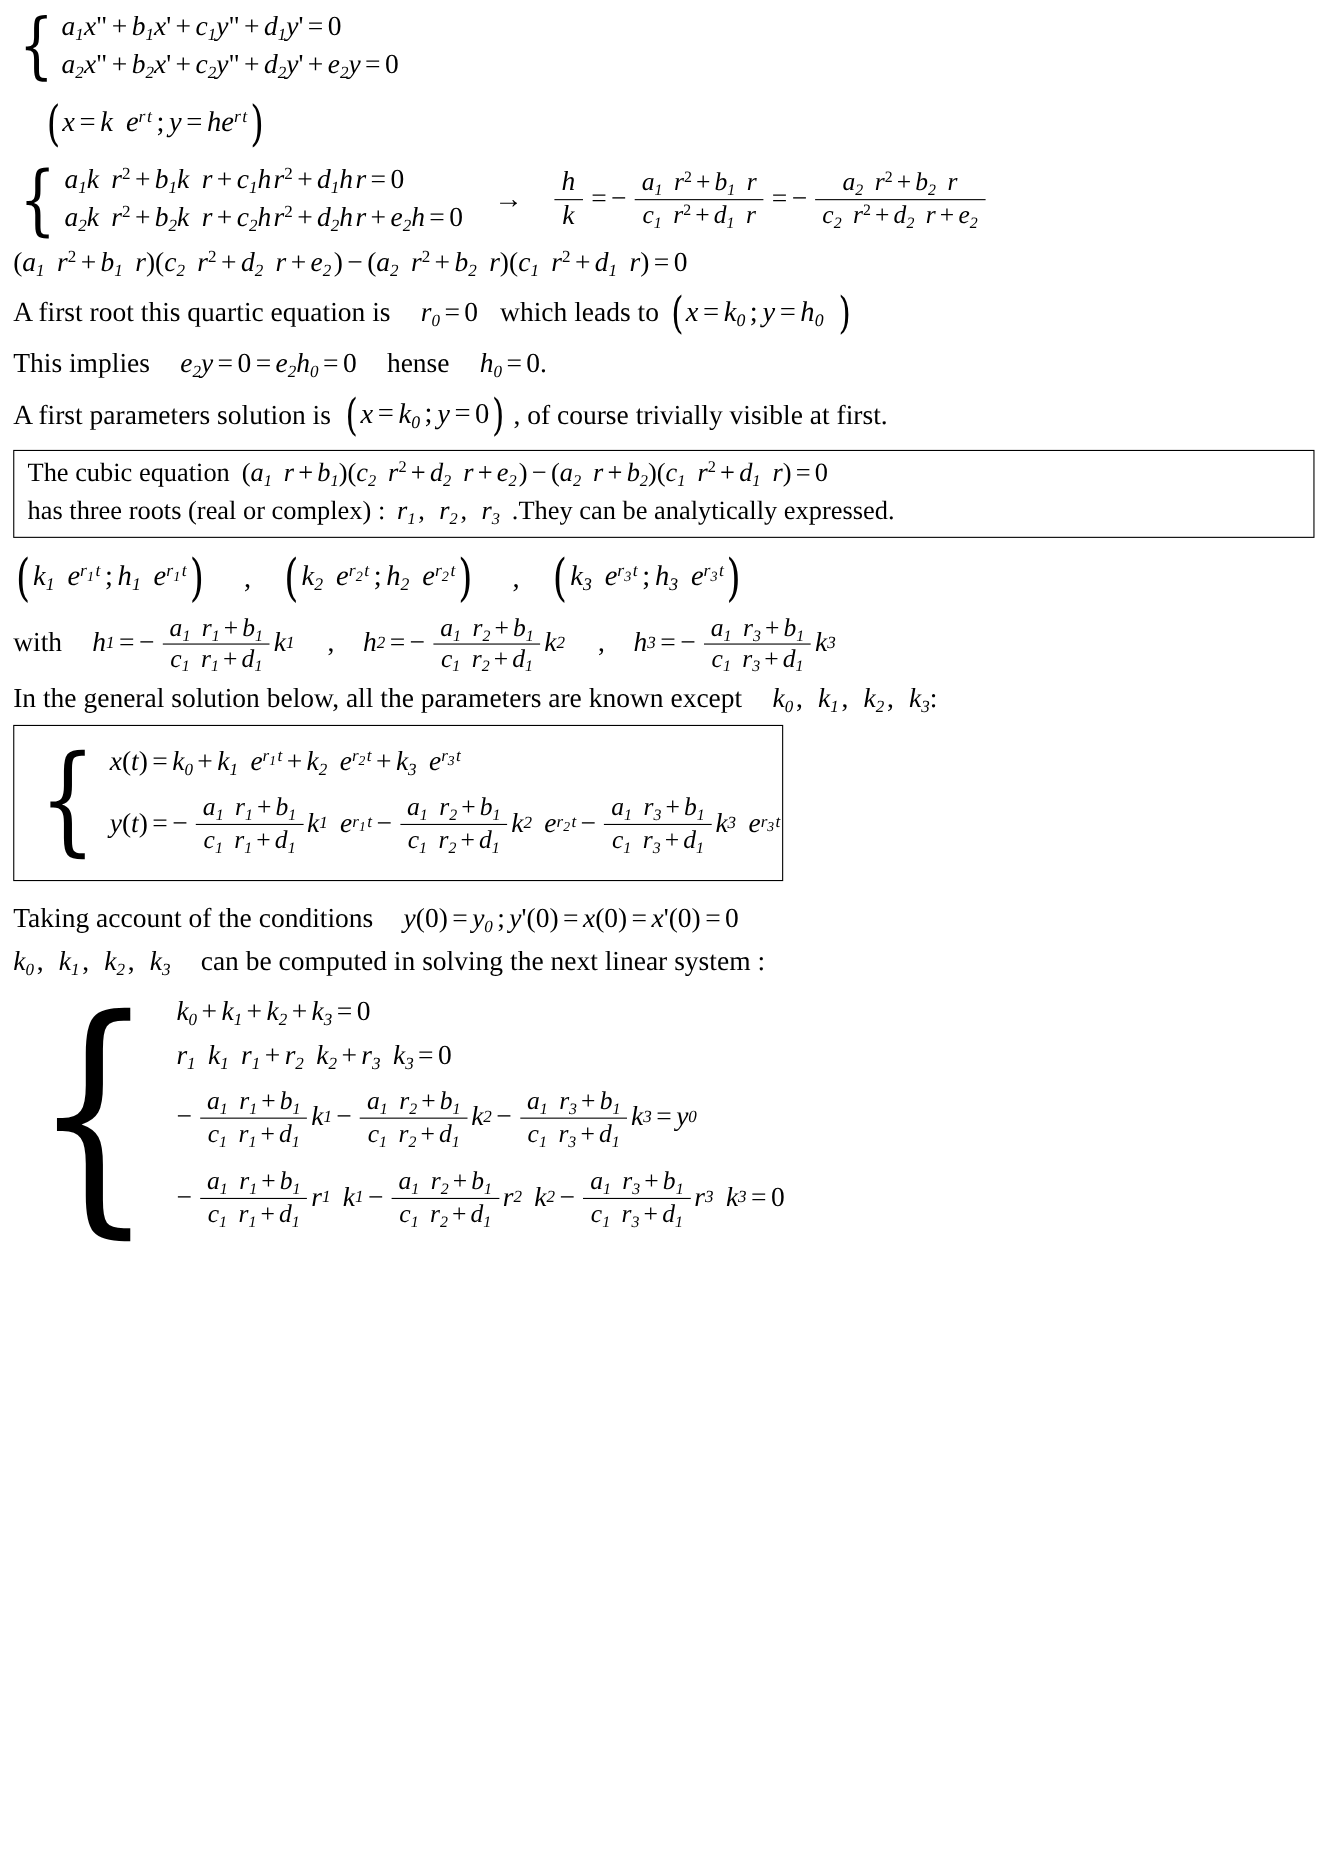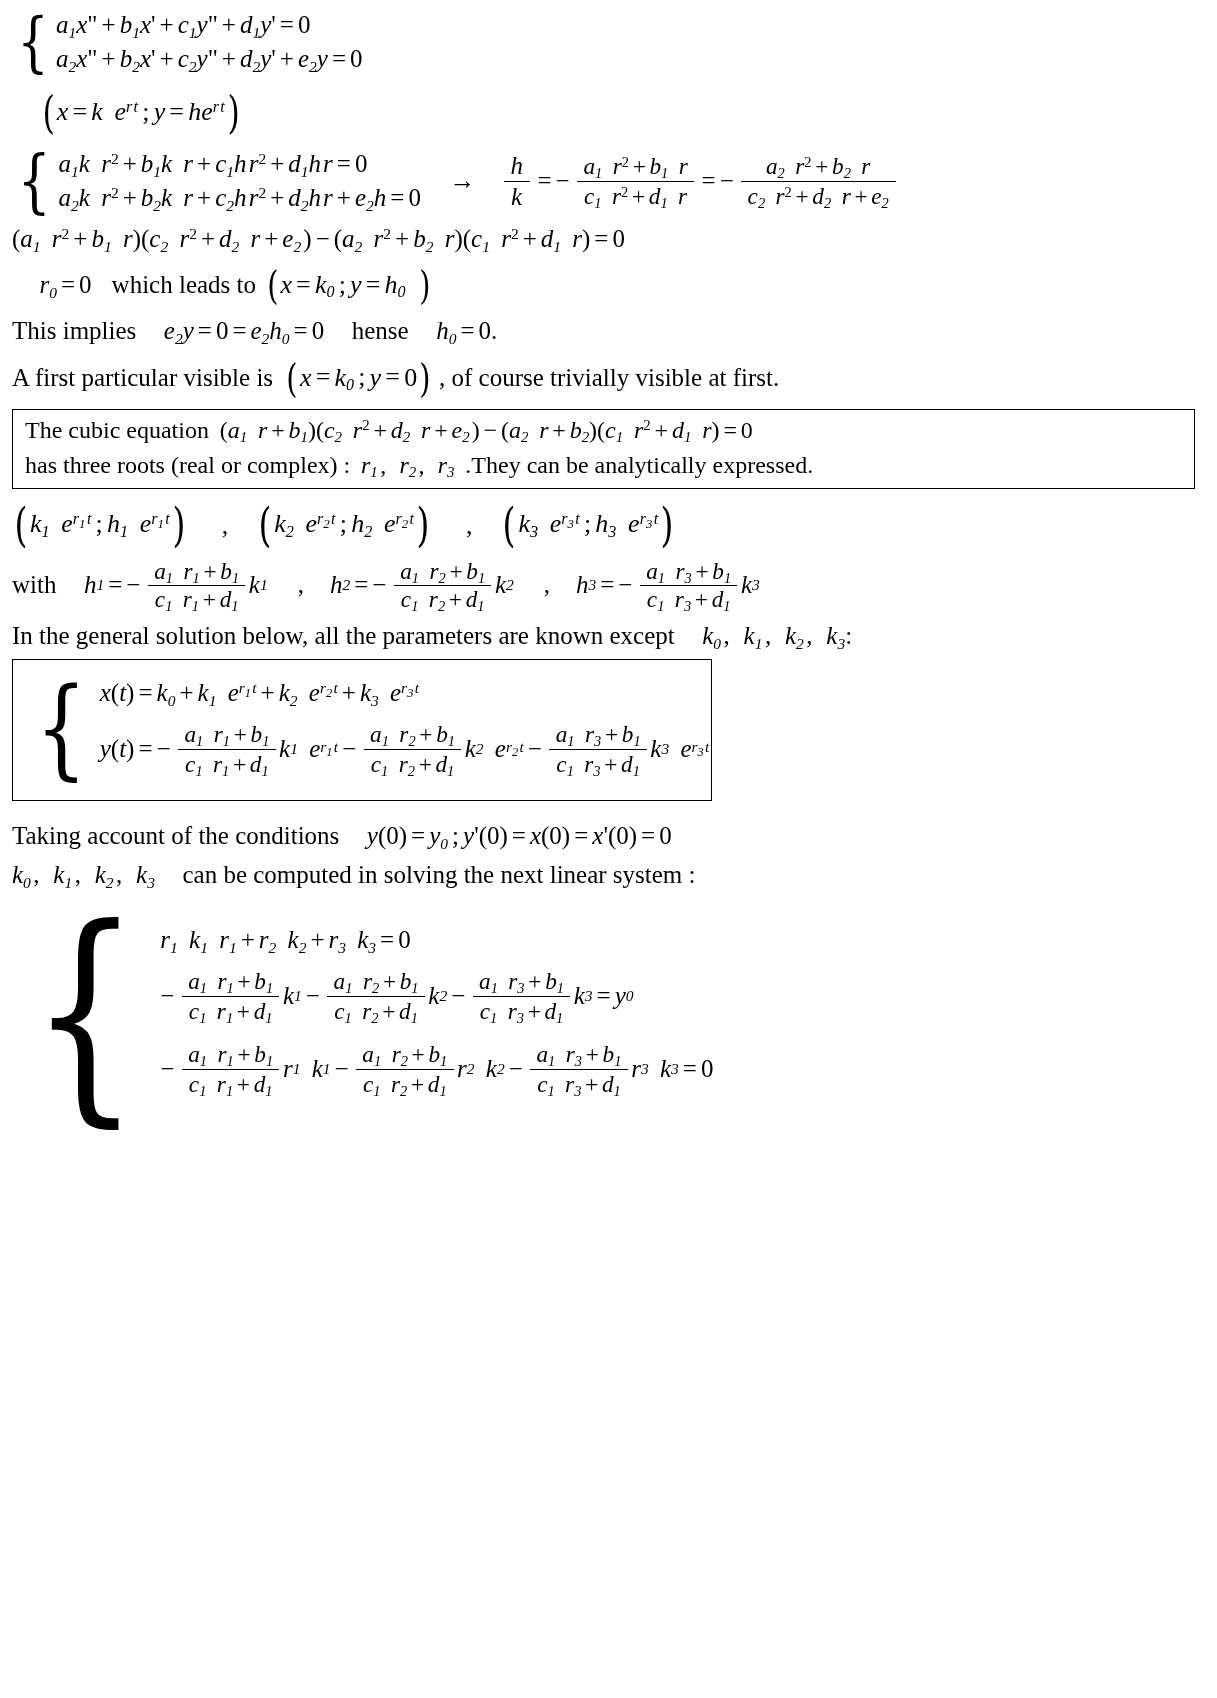--- a/index.html
+++ b/index.html
@@ -128,41 +128,42 @@
     </div>
   </div>
 
   <div class="line" style="margin-top:10px;">
     <span class="nowrap">
       (<i>a</i><sub>1</sub><span class="sp"></span><i>r</i><sup class="rm">2</sup><span class="op">+</span><i>b</i><sub>1</sub><span class="sp"></span><i>r</i>)(<i>c</i><sub>2</sub><span class="sp"></span><i>r</i><sup class="rm">2</sup><span class="op">+</span><i>d</i><sub>2</sub><span class="sp"></span><i>r</i><span class="op">+</span><i>e</i><sub>2</sub> )<span class="op">−</span>(<i>a</i><sub>2</sub><span class="sp"></span><i>r</i><sup class="rm">2</sup><span class="op">+</span><i>b</i><sub>2</sub><span class="sp"></span><i>r</i>)(<i>c</i><sub>1</sub><span class="sp"></span><i>r</i><sup class="rm">2</sup><span class="op">+</span><i>d</i><sub>1</sub><span class="sp"></span><i>r</i>)<span class="op">=</span><span class="mr">0</span>
     </span>
   </div>
 
   <div class="line" style="margin-top:12px;">
+    <span class="txt">A first root this quartic equation is</span>
     <span class="spw"></span>
     <span class="nowrap"><i>r</i><sub>0</sub><span class="op">=</span><span class="mr">0</span></span>
     <span class="sp"></span>
     <span class="txt" style="padding:0 .35em;">which leads to</span>
     <span class="nowrap" style="font-size:26px;">
       <span class="bigparen" style="font-size:40px;vertical-align:-.16em;">(</span><i>x</i><span class="op">=</span><i>k</i><sub>0</sub><span class="op">;</span><i>y</i><span class="op">=</span><i>h</i><sub>0</sub><span class="sp"></span><span class="bigparen" style="font-size:40px;vertical-align:-.16em;">)</span>
     </span>
   </div>
 
   <div class="line" style="margin-top:12px;">
     <span class="txt">This implies</span>
     <span class="spw"></span>
     <span class="nowrap"><i>e</i><sub>2</sub><i>y</i><span class="op">=</span><span class="mr">0</span><span class="op">=</span><i>e</i><sub>2</sub><i>h</i><sub>0</sub><span class="op">=</span><span class="mr">0</span></span>
     <span class="spw"></span>
     <span class="txt">hense</span>
     <span class="spw"></span>
     <span class="nowrap"><i>h</i><sub>0</sub><span class="op">=</span><span class="mr">0.</span></span>
   </div>
 
   <div class="line" style="margin-top:12px;">
-    <span class="txt">A first particular visible is</span>
+    <span class="txt">A first parameters solution is</span>
     <span class="sp"></span>
     <span class="nowrap" style="font-size:26px;">
       <span class="bigparen" style="font-size:40px;vertical-align:-.16em;">(</span><i>x</i><span class="op">=</span><i>k</i><sub>0</sub><span class="op">;</span><i>y</i><span class="op">=</span><span class="mr">0</span><span class="bigparen" style="font-size:40px;vertical-align:-.16em;">)</span>
     </span>
     <span class="txt" style="padding-left:.25em;">, of course trivially visible at first.</span>
   </div>
 
   <div class="boxed" style="margin-top:10px;width:1183px;">
     <div class="line" style="font-size:24px;">
       <span class="txt">The cubic equation</span>
@@ -296,20 +297,23 @@
     <span class="spw"></span>
     <span class="txt">can be computed in solving the next linear system :</span>
   </div>
 
   <div class="sys" style="margin-top:10px;">
     <div class="brace" style="font-size:230px;line-height:1;margin-right:2px;font-weight:200;">
         <span>{</span>
       </div>
     <div class="sysrows">
       <div class="sysrow" style="font-size:25px;padding:6px 0;">
+        <i>k</i><sub>0</sub><span class="op">+</span><i>k</i><sub>1</sub><span class="op">+</span><i>k</i><sub>2</sub><span class="op">+</span><i>k</i><sub>3</sub><span class="op">=</span><span class="mr">0</span>
+      </div>
+      <div class="sysrow" style="font-size:25px;padding:6px 0;">
         <i>r</i><sub>1</sub><span class="sp"></span><i>k</i><sub>1</sub><span class="sp"></span><i>r</i><sub>1</sub><span class="op">+</span><i>r</i><sub>2</sub><span class="sp"></span><i>k</i><sub>2</sub><span class="op">+</span><i>r</i><sub>3</sub><span class="sp"></span><i>k</i><sub>3</sub><span class="op">=</span><span class="mr">0</span>
       </div>
       <div class="sysrow" style="font-size:25px;display:flex;align-items:center;padding:8px 0;">
         <span class="op" style="padding-left:0;">−</span>
         <span class="frac">
           <span class="num"><i>a</i><sub>1</sub><span class="sp"></span><i>r</i><sub>1</sub><span class="op">+</span><i>b</i><sub>1</sub></span>
           <span class="den"><i>c</i><sub>1</sub><span class="sp"></span><i>r</i><sub>1</sub><span class="op">+</span><i>d</i><sub>1</sub></span>
         </span>
         <i>k</i>
           <sub>1</sub>

